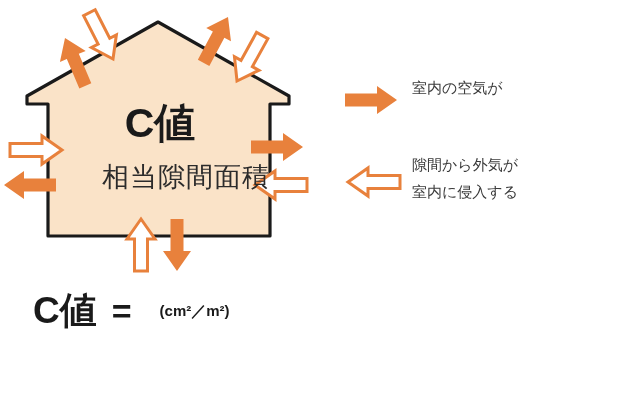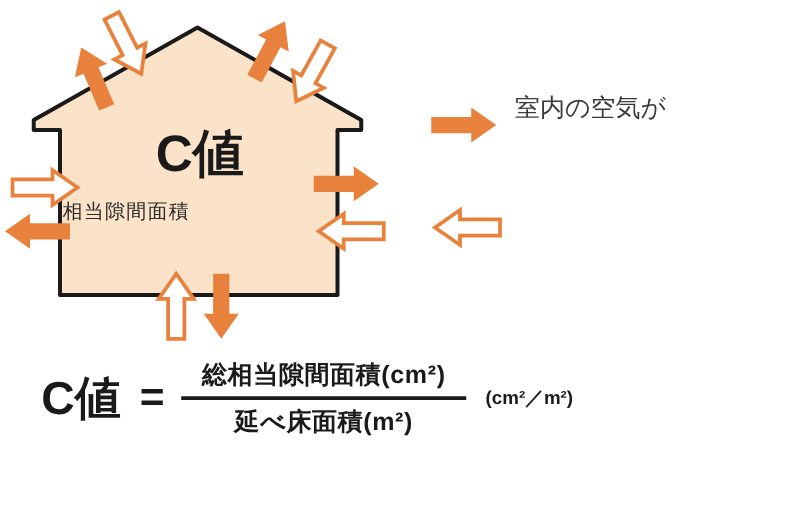--- a/index.html
+++ b/index.html
@@ -15,25 +15,25 @@
   }
   .diagram-svg{position:absolute;left:0;top:0;}
   .house-shape{fill:var(--house-fill);stroke:var(--line);stroke-width:3.2;stroke-linejoin:round;}
   .arrow-filled{fill:var(--orange);}
   .arrow-outline{fill:#ffffff;stroke:var(--orange);stroke-width:3;stroke-linejoin:miter;}
   .house-title{
     position:absolute;left:60px;top:100px;width:200px;text-align:center;
     font-size:41px;font-weight:800;color:var(--line);line-height:1.15;
   }
   .house-subtitle{
-    position:absolute;left:50px;top:159px;width:220px;text-align:left;
-    font-size:16px;font-weight:500;color:#2b2b2b;letter-spacing:1px;
+    position:absolute;left:50px;top:159px;width:220px;text-align:right;
+    font-size:27px;font-weight:500;color:#2b2b2b;letter-spacing:1px;
   }
   .legend-item-text{
-    position:absolute;left:412px;font-size:20px;line-height:27px;color:var(--text-dark);
+    position:absolute;left:412px;font-size:15px;line-height:27px;color:var(--text-dark);
   }
   .legend-item-text.item1{top:74px;}
   .legend-item-text.item2{top:151px;}
   .formula{
     position:absolute;left:33px;top:286px;display:flex;align-items:center;color:var(--line);
   }
   .f-lhs{font-size:37px;font-weight:800;}
   .f-eq{font-size:34px;font-weight:800;margin:0 13px 0 15px;}
   .f-frac{display:flex;flex-direction:column;align-items:center;}
   .f-num,.f-den{font-size:20px;font-weight:700;padding:0 17px;letter-spacing:0.5px;white-space:nowrap;}
@@ -71,25 +71,24 @@
     </g>
   </svg>
 
   <div class="house-title">C値</div>
   <div class="house-subtitle">相当隙間面積</div>
 
   <div class="legend-item-text item1">
     <div>室内の空気が</div>
   </div>
 
+  <div class="legend-item-text item2">
+    <div>隙間から外気が</div>
+    <div>室内に侵入する</div>
+  </div>
 
   <div class="formula">
     <span class="f-lhs">C値</span>
     <span class="f-eq">=</span>
-    <span class="f-frac">
-      <span class="f-num">総相当隙間面積(cm²)</span>
-      <span class="f-bar"></span>
-      <span class="f-den">延べ床面積(m²)</span>
-    </span>
     <span class="f-unit">(cm²／m²)</span>
   </div>
 
 </div>
 
 </body></html>

